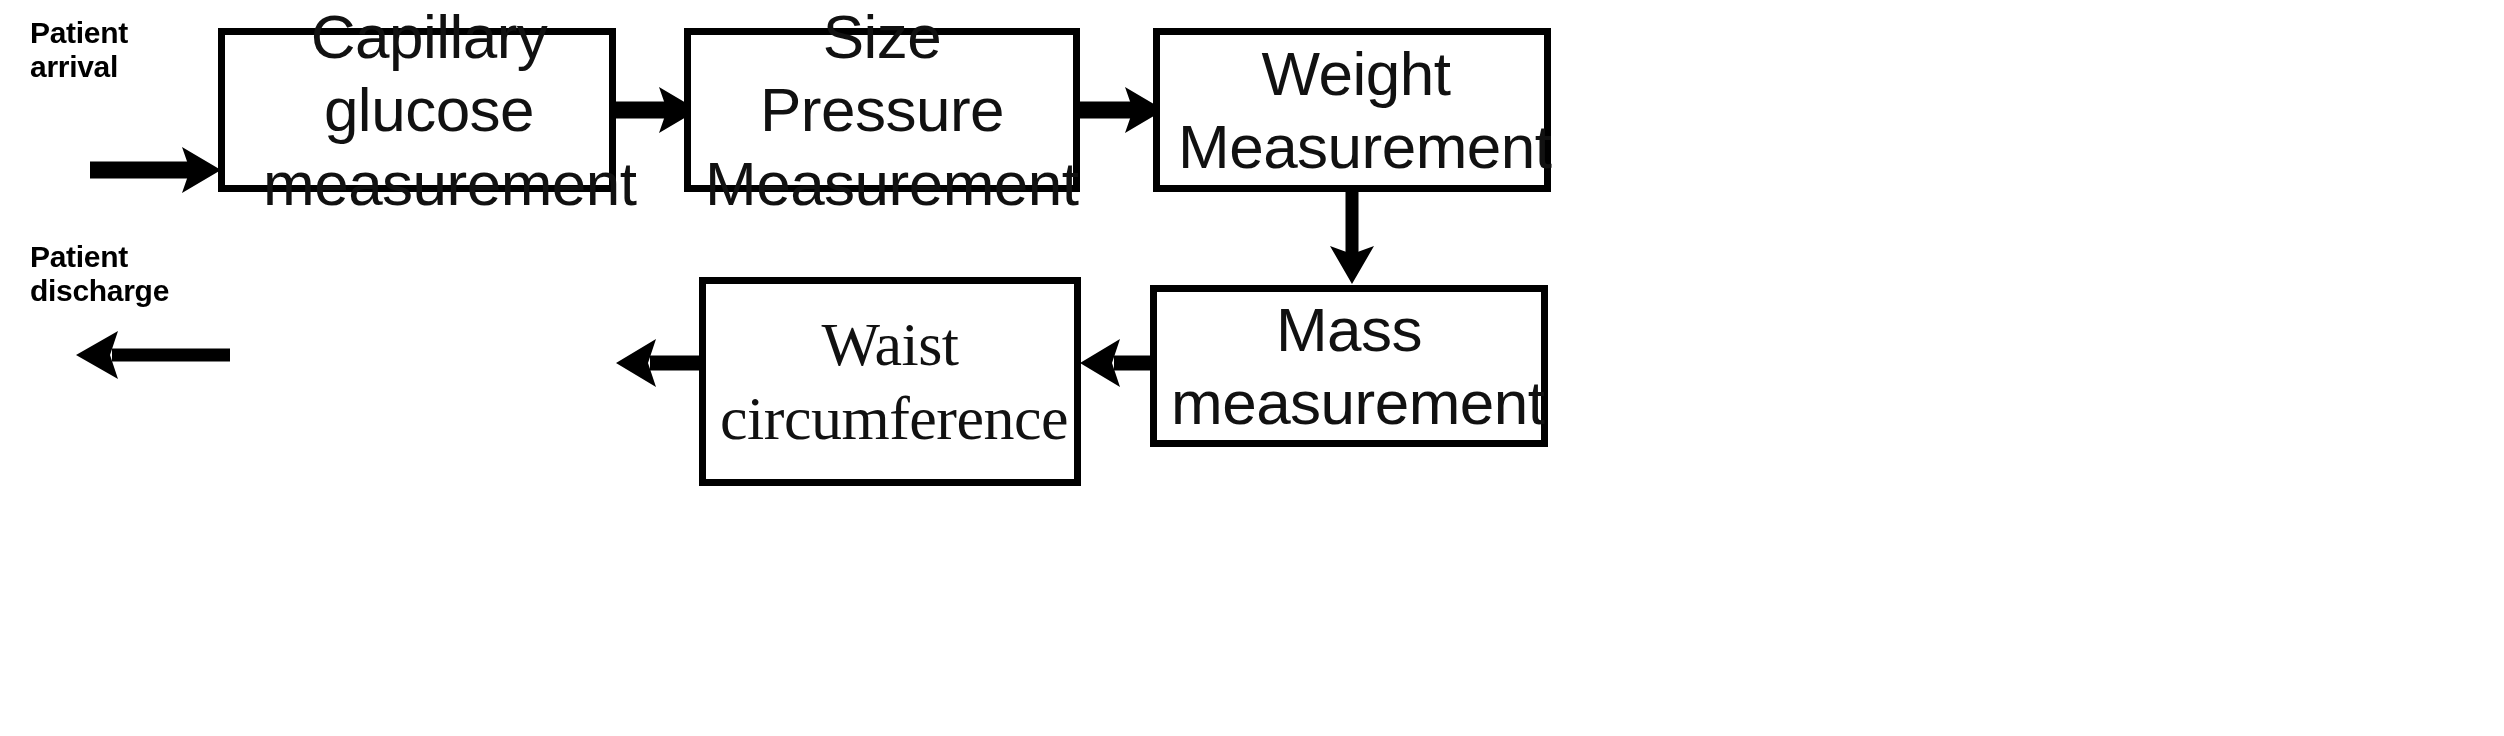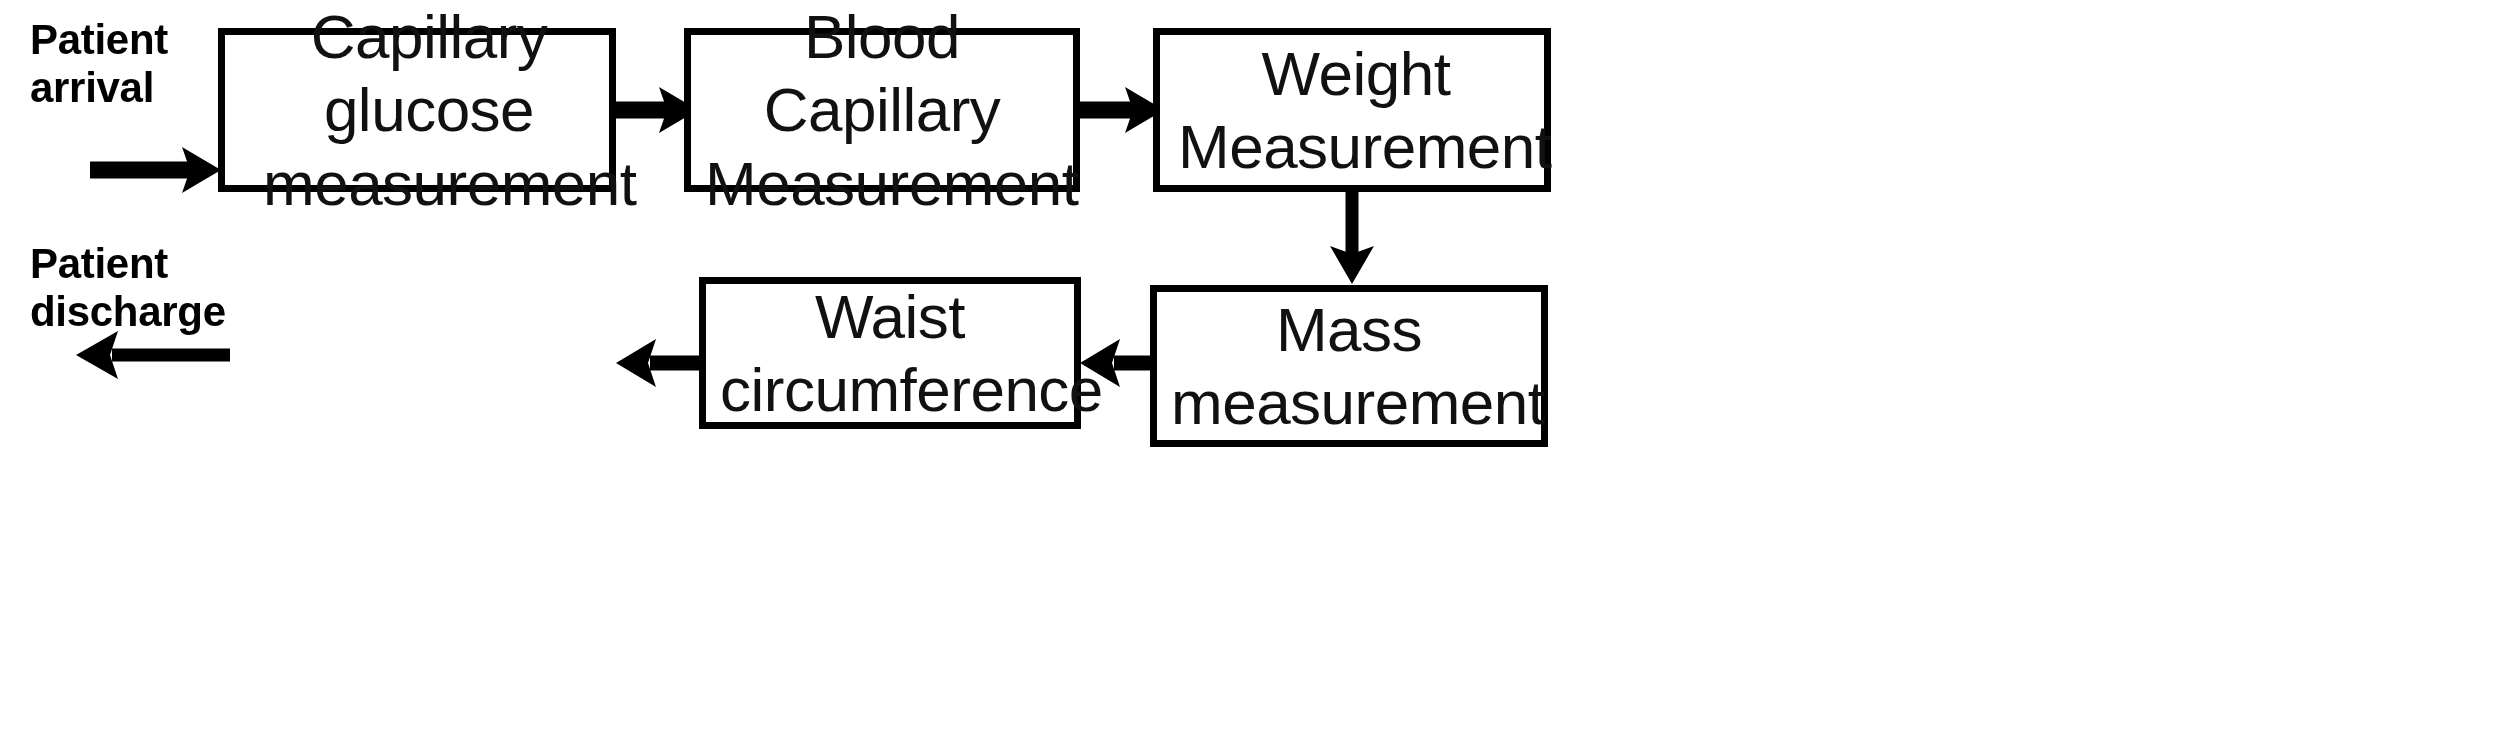--- a/index.html
+++ b/index.html
@@ -34,21 +34,21 @@
   .node .label {
     display: block;
     width: 100%;
     padding: 0 14px;
     box-sizing: border-box;
   }
   .endpoint-label {
     position: absolute;
     font-family: "Liberation Sans", sans-serif;
     font-weight: 700;
-    font-size: 42px;
+    font-size: 30px;
     line-height: 1.14;
     color: #000000;
     letter-spacing: -0.3px;
     white-space: pre-line;
     text-align: left;
   }
   .edge {
     position: absolute;
     overflow: visible;
   }
@@ -75,21 +75,21 @@
   </div>
 
   <div class="edge" style="left:612px; top:80px; width:90px; height:60px;">
     <svg width="90" height="60" viewBox="0 0 90 60">
       <line x1="0" y1="30" x2="58" y2="30" stroke="#000" stroke-width="17"></line>
       <path d="M 86 30 L 47 7 L 55 30 L 47 53 Z" fill="#000"></path>
     </svg>
   </div>
 
   <div class="node" style="left:684px; top:28px; width:396px; height:164px;">
-    <span class="label" style="white-space:pre-line;">Blood Capillary
+    <span class="label" style="white-space:pre-line;">Size Pressure
 Measurement</span>
   </div>
 
   <div class="edge" style="left:1076px; top:80px; width:92px; height:60px;">
     <svg width="92" height="60" viewBox="0 0 92 60">
       <line x1="0" y1="30" x2="60" y2="30" stroke="#000" stroke-width="17"></line>
       <path d="M 88 30 L 49 7 L 57 30 L 49 53 Z" fill="#000"></path>
     </svg>
   </div>
 
@@ -116,21 +116,21 @@
   </div>
 
 
   <div class="edge" style="left:614px; top:333px; width:94px; height:60px;">
     <svg width="94" height="60" viewBox="0 0 94 60">
       <line x1="92" y1="30" x2="36" y2="30" stroke="#000" stroke-width="15"></line>
       <path d="M 2 30 L 42 6 L 34 30 L 42 54 Z" fill="#000"></path>
     </svg>
   </div>
 
-  <div class="node" style="left:699px; top:277px; width:382px; height:152px;">
+  <div class="node" style="left:699px; top:277px; width:382px; height:209px;font-family:Liberation Serif, serif;">
     <span class="label" style="white-space:pre-line;">Waist
 circumference</span>
   </div>
 
   <div class="edge" style="left:1078px; top:333px; width:92px; height:60px;">
     <svg width="92" height="60" viewBox="0 0 92 60">
       <line x1="90" y1="30" x2="36" y2="30" stroke="#000" stroke-width="15"></line>
       <path d="M 2 30 L 42 6 L 34 30 L 42 54 Z" fill="#000"></path>
     </svg>
   </div>

